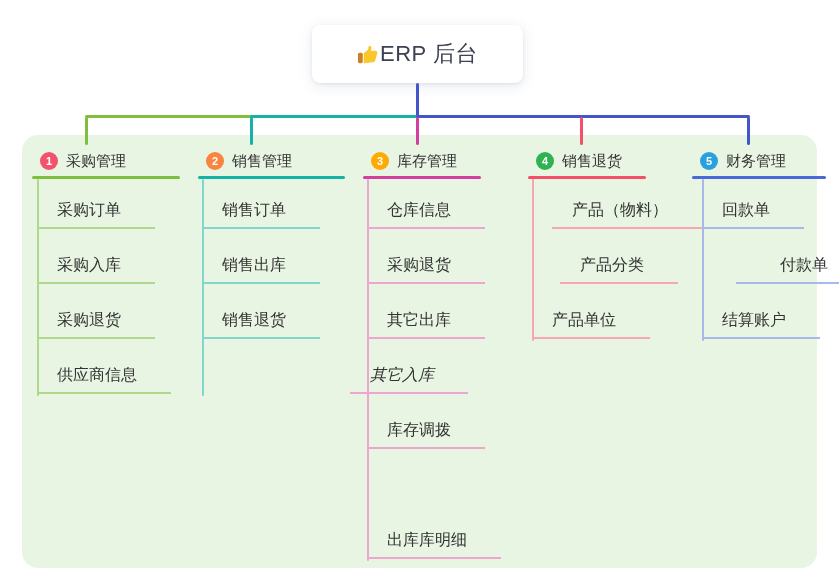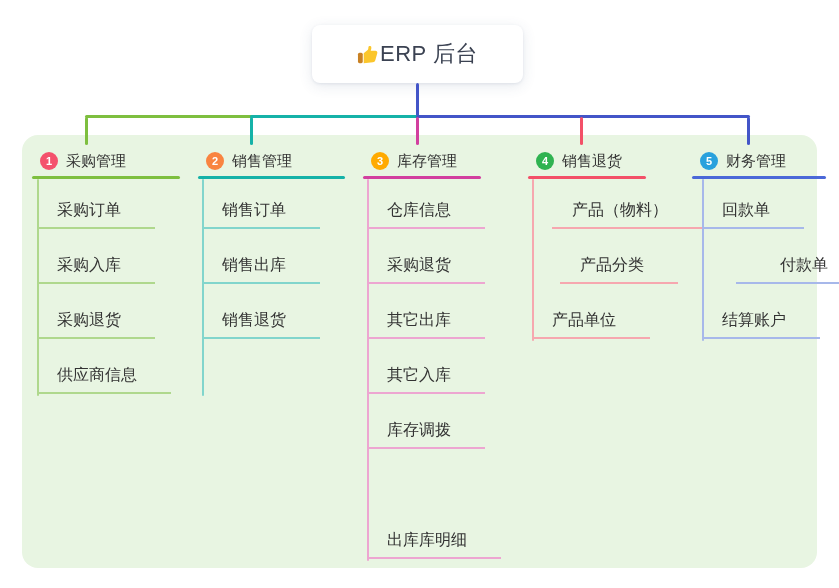--- a/index.html
+++ b/index.html
@@ -59,21 +59,21 @@
     <div class="line" style="left: 416px; top: 117px; width: 3px; height: 28px; background: rgb(210, 63, 159);"></div>
     <div class="branch-header" style="left: 371px; top: 147px;">
       <div class="badge" style="background: rgb(255, 170, 0);">3</div>
       <div class="branch-label">库存管理</div>
     </div>
     <div class="line" style="left: 363px; top: 176px; width: 118px; height: 3px; background: rgb(210, 63, 159);"></div>
     <div class="line" style="left: 367px; top: 179px; width: 2px; height: 382px; background: rgb(237, 166, 209);"></div>
     <div class="child-node" style="left: 367px; top: 193px; border-bottom: 2px solid rgb(237, 166, 209);">仓库信息</div>
     <div class="child-node" style="left: 367px; top: 248px; border-bottom: 2px solid rgb(237, 166, 209);">采购退货</div>
     <div class="child-node" style="left: 367px; top: 303px; border-bottom: 2px solid rgb(237, 166, 209);">其它出库</div>
-    <div class="child-node" style="left: 367px; top: 358px; border-bottom: 2px solid rgb(237, 166, 209);">其它入库</div>
+    <div class="child-node" style="left: 350px; top: 358px; border-bottom: 2px solid rgb(237, 166, 209); font-style: italic;">其它入库</div>
     <div class="child-node" style="left: 367px; top: 413px; border-bottom: 2px solid rgb(237, 166, 209);">库存调拨</div>
     <div class="child-node" style="left: 367px; top: 523px; border-bottom: 2px solid rgb(237, 166, 209);">出库库明细</div>
     <div class="line" style="left: 580px; top: 117px; width: 3px; height: 28px; background: rgb(243, 80, 104);"></div>
     <div class="branch-header" style="left: 536px; top: 147px;">
       <div class="badge" style="background: rgb(47, 179, 81);">4</div>
       <div class="branch-label">销售退货</div>
     </div>
     <div class="line" style="left: 528px; top: 176px; width: 118px; height: 3px; background: rgb(243, 80, 104);"></div>
     <div class="line" style="left: 532px; top: 179px; width: 2px; height: 162px; background: rgb(246, 167, 175);"></div>
     <div class="child-node" style="left: 532px; top: 193px; border-bottom: 2px solid rgb(246, 167, 175); margin-left: 20px;">产品（物料）</div>

